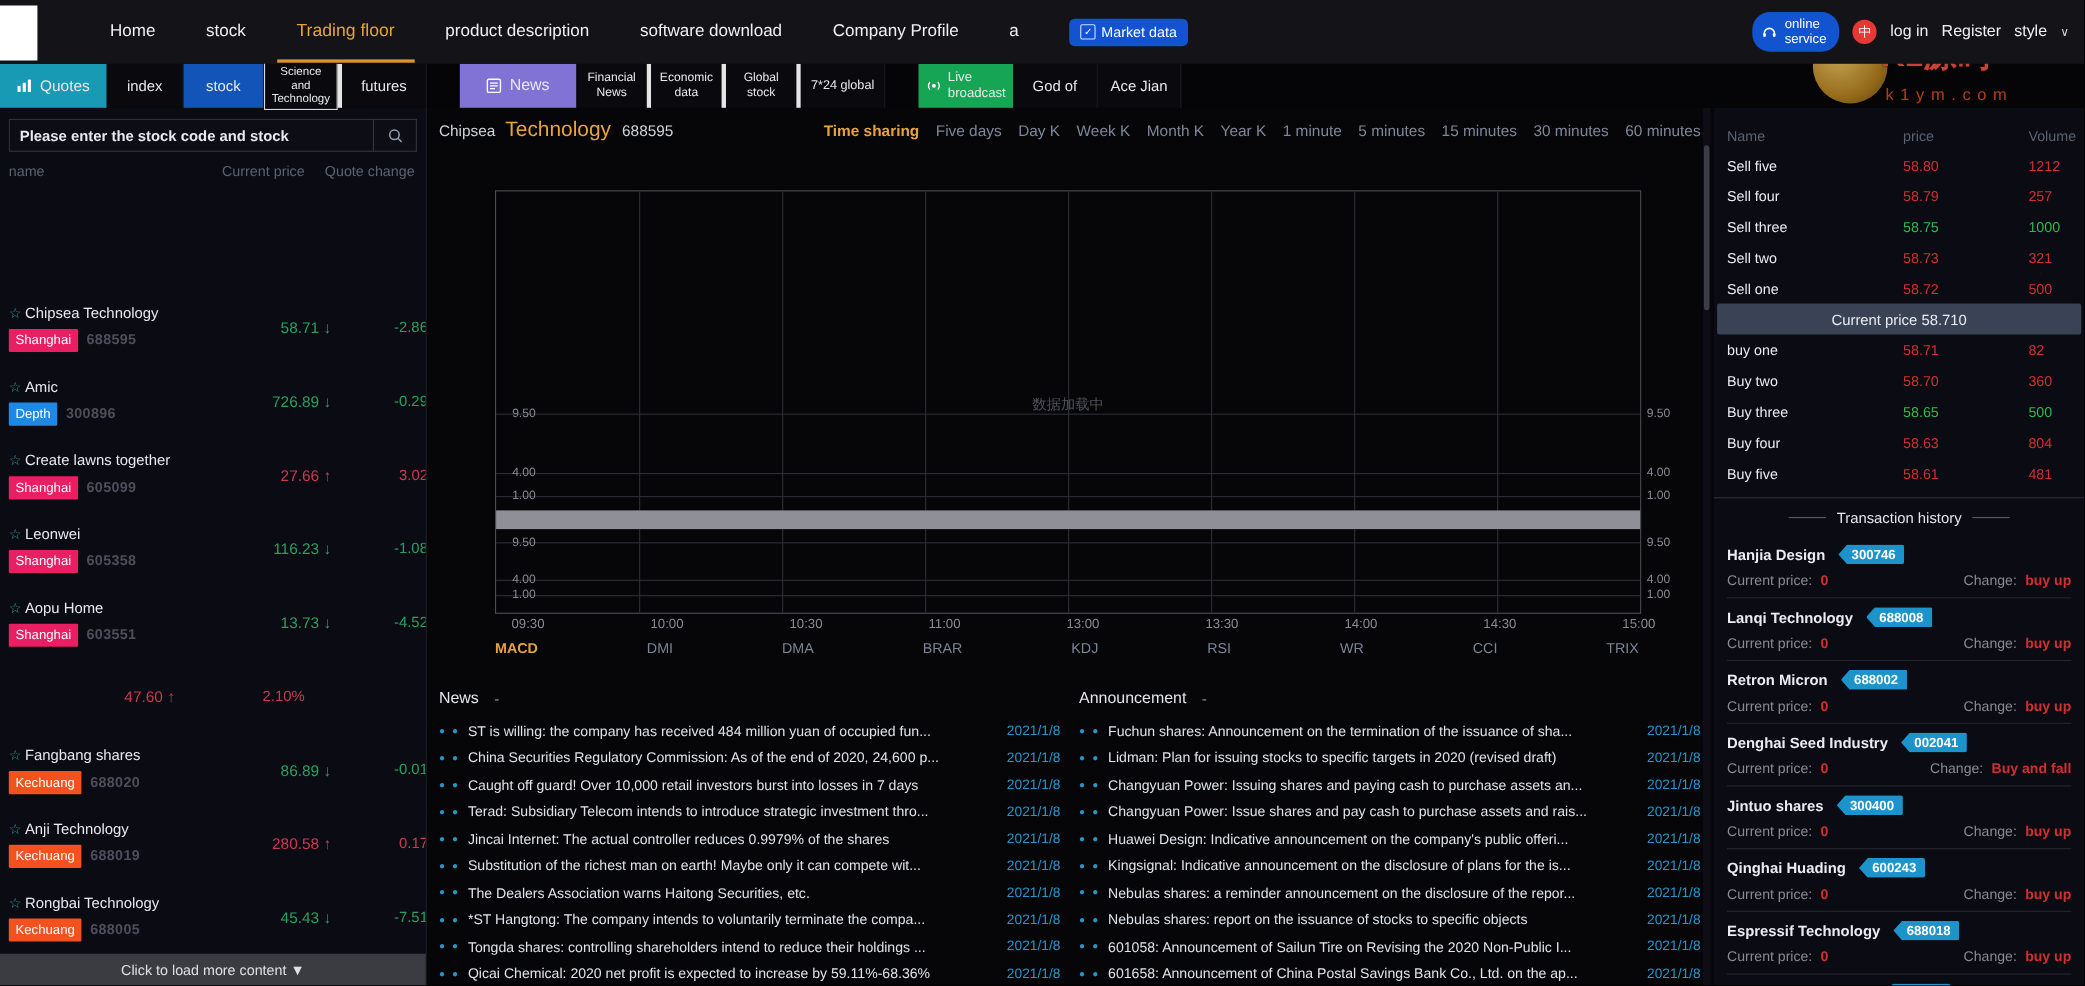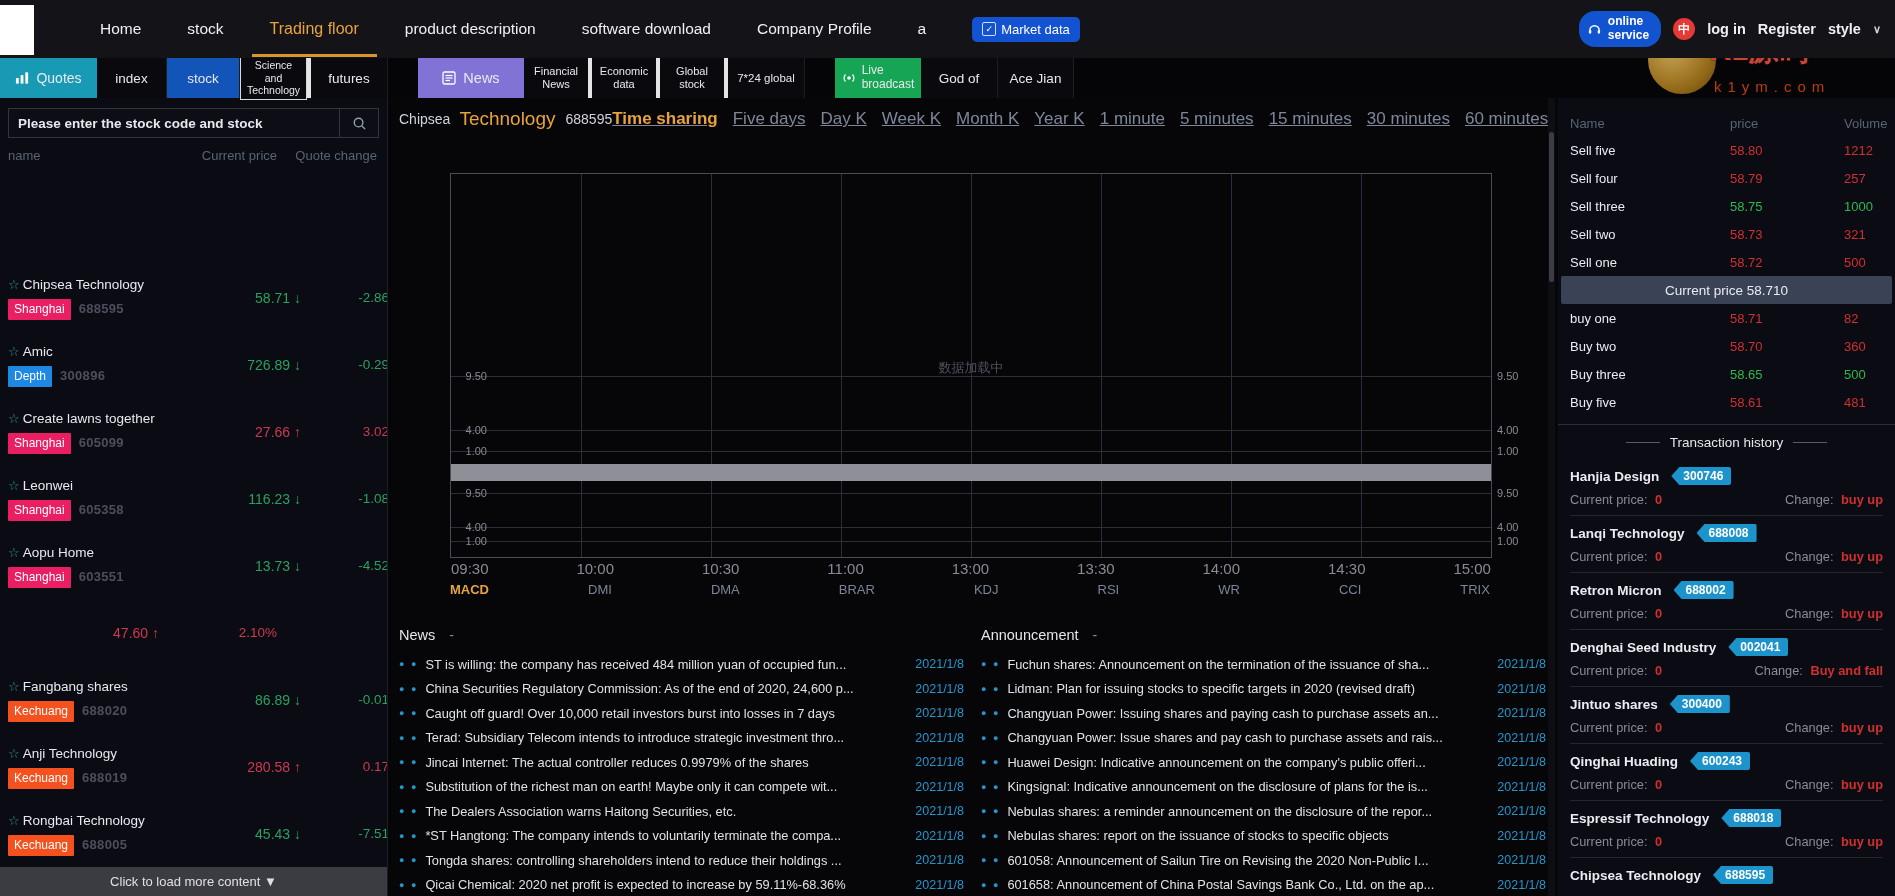--- a/index.html
+++ b/index.html
@@ -7,21 +7,21 @@
        font-family:"Liberation Sans",sans-serif;color:#e8e8ee;}
   
   .nav{position:absolute;left:0;top:0;width:100%;height:58px;background:#141418;display:flex;align-items:center;z-index:4;}
   .logo{width:34px;height:50px;background:#fff;margin:2px 0 0 0;}
   .nav-items{display:flex;align-items:center;margin-left:66px;gap:46px;}
   .nav-item{font-size:15.5px;color:#f0f0f2;cursor:pointer;white-space:nowrap;}
   .nav-item.active{color:#e8a33d;font-size:16px;position:relative;}
   .nav-item.active::after{content:"";position:absolute;left:-18px;right:-18px;bottom:-19px;height:3px;background:#d9952e;}
   .mkt-pill{display:flex;align-items:center;gap:5px;background:#1352d1;border-radius:5px;padding:5px 10px;color:#fff;font-size:13px;cursor:pointer;}
   .chk{display:inline-flex;align-items:center;justify-content:center;width:12px;height:12px;border:1px solid #cfe0ff;border-radius:2px;font-size:9px;color:#fff;}
-  .nav-right{position:absolute;right:14px;top:0;height:58px;display:flex;align-items:center;gap:12px;z-index:5;font-weight:bold;}
+  .nav-right{position:absolute;right:14px;top:0;height:58px;display:flex;align-items:center;gap:12px;z-index:5;}
   .svc-pill{display:flex;align-items:center;gap:6px;background:#1254d0;border-radius:16px;padding:4px 12px 4px 8px;color:#fff;font-size:12px;line-height:1.15;cursor:pointer;}
   .lang{width:22px;height:22px;border-radius:50%;background:#e53935;color:#fff;font-size:12px;display:flex;align-items:center;justify-content:center;cursor:pointer;}
   .nav-link{font-size:14.5px;color:#f0f0f2;cursor:pointer;white-space:nowrap;}
   .chev{color:#cfcfd6;font-size:11px;cursor:pointer;}
   
   .wm{position:absolute;left:1648px;top:12px;z-index:3;pointer-events:none;opacity:.95;}
   .wm-circle{position:absolute;left:0;top:14px;width:68px;height:68px;border-radius:50%;
      background:radial-gradient(circle at 35% 35%, #e7c063, #b07f1f 60%, #6e4d0e);opacity:.9;}
   .wm-title{position:absolute;left:62px;top:18px;font-size:30px;font-weight:bold;color:#d4483a;white-space:nowrap;text-shadow:0 0 2px #401008;}
   .wm-url{position:absolute;left:66px;top:66px;font-size:15px;color:#c2410c;letter-spacing:6px;white-space:nowrap;}
@@ -64,35 +64,35 @@
   .s-pct{text-align:right;font-size:13.5px;white-space:nowrap;}
   .dn{color:#2aa05f;}
   .up{color:#cb3a52;}
   .load-more{position:absolute;left:0;bottom:0;width:100%;height:29px;background:#3b3b42;color:#e0e0e3;font-size:13px;display:flex;align-items:center;justify-content:center;cursor:pointer;}
   
   .main{position:absolute;left:399px;top:98px;width:1147px;height:798px;}
   .m-head{display:flex;align-items:center;height:42px;}
   .m-prefix{font-size:14px;color:#cfd3da;}
   .m-hl{font-size:19px;color:#e8a33d;margin:0 10px 0 9px;}
   .m-code{font-size:14px;color:#cfd3da;}
-  .period-tabs{margin-left:auto;display:flex;gap:15px;font-size:17px;color:#7d8799;text-decoration:underline;}
+  .period-tabs{margin-left:auto;display:flex;gap:15px;font-size:14px;color:#7d8799;}
   .ptab{cursor:pointer;white-space:nowrap;}
   .ptab.active{color:#e8a33d;font-weight:bold;}
   .plot{position:absolute;left:51px;top:75px;width:1040px;height:383px;border:1px solid #4b4b57;background:#060609;}
   .vl{position:absolute;top:0;bottom:0;width:1px;background:#2e2e38;}
   .hl{position:absolute;left:0;right:0;height:1px;background:#2e2e38;}
   .band{position:absolute;left:0;right:0;top:75.7%;height:17px;background:#8f8f97;}
   .loading{position:absolute;left:0;right:0;top:185px;text-align:center;color:#50505c;font-size:13px;}
   .ylcol{position:absolute;top:0;bottom:0;width:42px;}
   .ylcol.l{left:-48px;text-align:right;}
   .ylcol.r{right:-48px;text-align:left;}
   .ylab{position:absolute;transform:translateY(-50%);font-size:11px;color:#8a8a94;width:42px;}
   .ylcol .ylab:nth-child(1){top:52.7%;} .ylcol .ylab:nth-child(2){top:66.8%;} .ylcol .ylab:nth-child(3){top:72.3%;}
   .ylcol .ylab:nth-child(4){top:83.3%;} .ylcol .ylab:nth-child(5){top:92.2%;} .ylcol .ylab:nth-child(6){top:95.8%;}
-  .x-labels{position:absolute;left:52px;top:462px;width:1040px;display:flex;justify-content:space-between;font-size:15px;color:#8a8a94;}
+  .x-labels{position:absolute;left:66px;top:462px;width:1040px;display:flex;justify-content:space-between;font-size:12px;color:#8a8a94;}
   .indicators{position:absolute;left:51px;top:484px;width:1040px;display:flex;justify-content:space-between;font-size:13px;color:#7b8496;}
   .ind{cursor:pointer;}
   .ind.active{color:#e8a33d;font-weight:bold;}
   .feeds{position:absolute;left:0;top:524px;width:1147px;display:flex;gap:17px;}
   .feed{width:565px;}
   .feed-head{display:flex;align-items:center;height:26px;font-size:14.5px;color:#e4e6ea;}
   .feed-dash{color:#8a8a94;margin-left:14px;font-size:14px;cursor:pointer;}
   .feed-list{margin-top:4px;}
   .feed-item{display:flex;align-items:center;height:24.5px;cursor:pointer;}
   .bullets{color:#2596cc;font-size:9px;letter-spacing:2px;margin-right:7px;white-space:nowrap;}
@@ -570,20 +570,25 @@
           <span class="ob-name">Buy two</span>
           <span class="r">58.70</span>
           <span class="r">360</span>
         </div>
         <div class="ob-row">
           <span class="ob-name">Buy three</span>
           <span class="g">58.65</span>
           <span class="g">500</span>
         </div>
         <div class="ob-row">
+          <span class="ob-name">Buy four</span>
+          <span class="r">58.63</span>
+          <span class="r">804</span>
+        </div>
+        <div class="ob-row">
           <span class="ob-name">Buy five</span>
           <span class="r">58.61</span>
           <span class="r">481</span>
         </div>
       </div>
     <div class="ob-div"></div>
     <div class="th-title">Transaction history</div>
     <div class="th-list" id="history-list">
         <div class="th-item">
           <div class="th-name-row">

